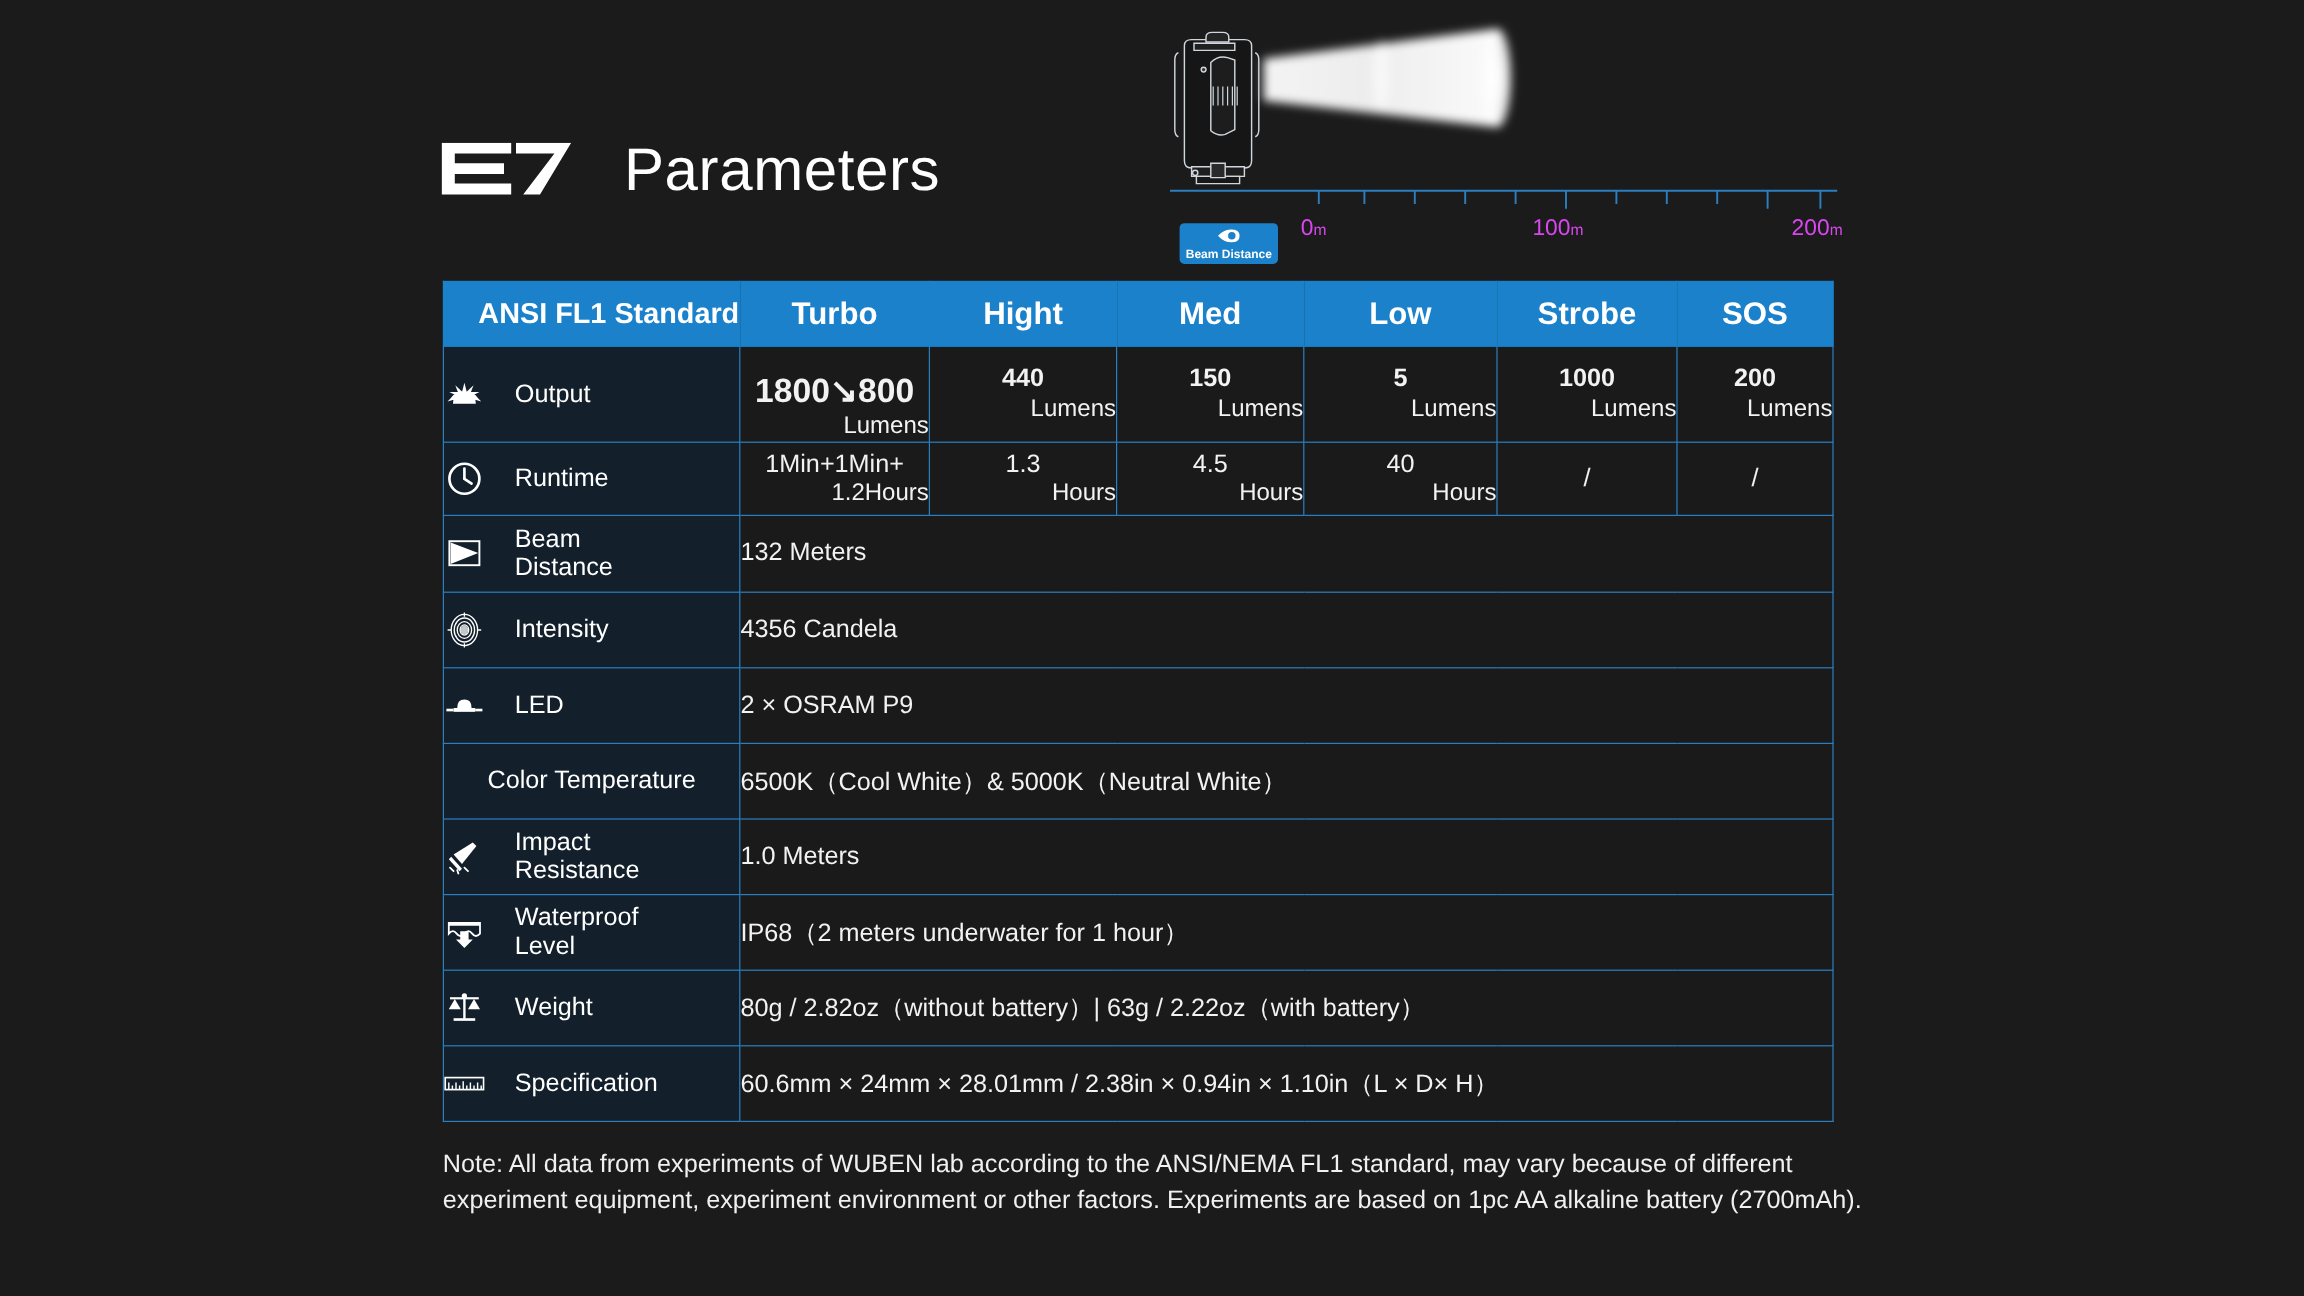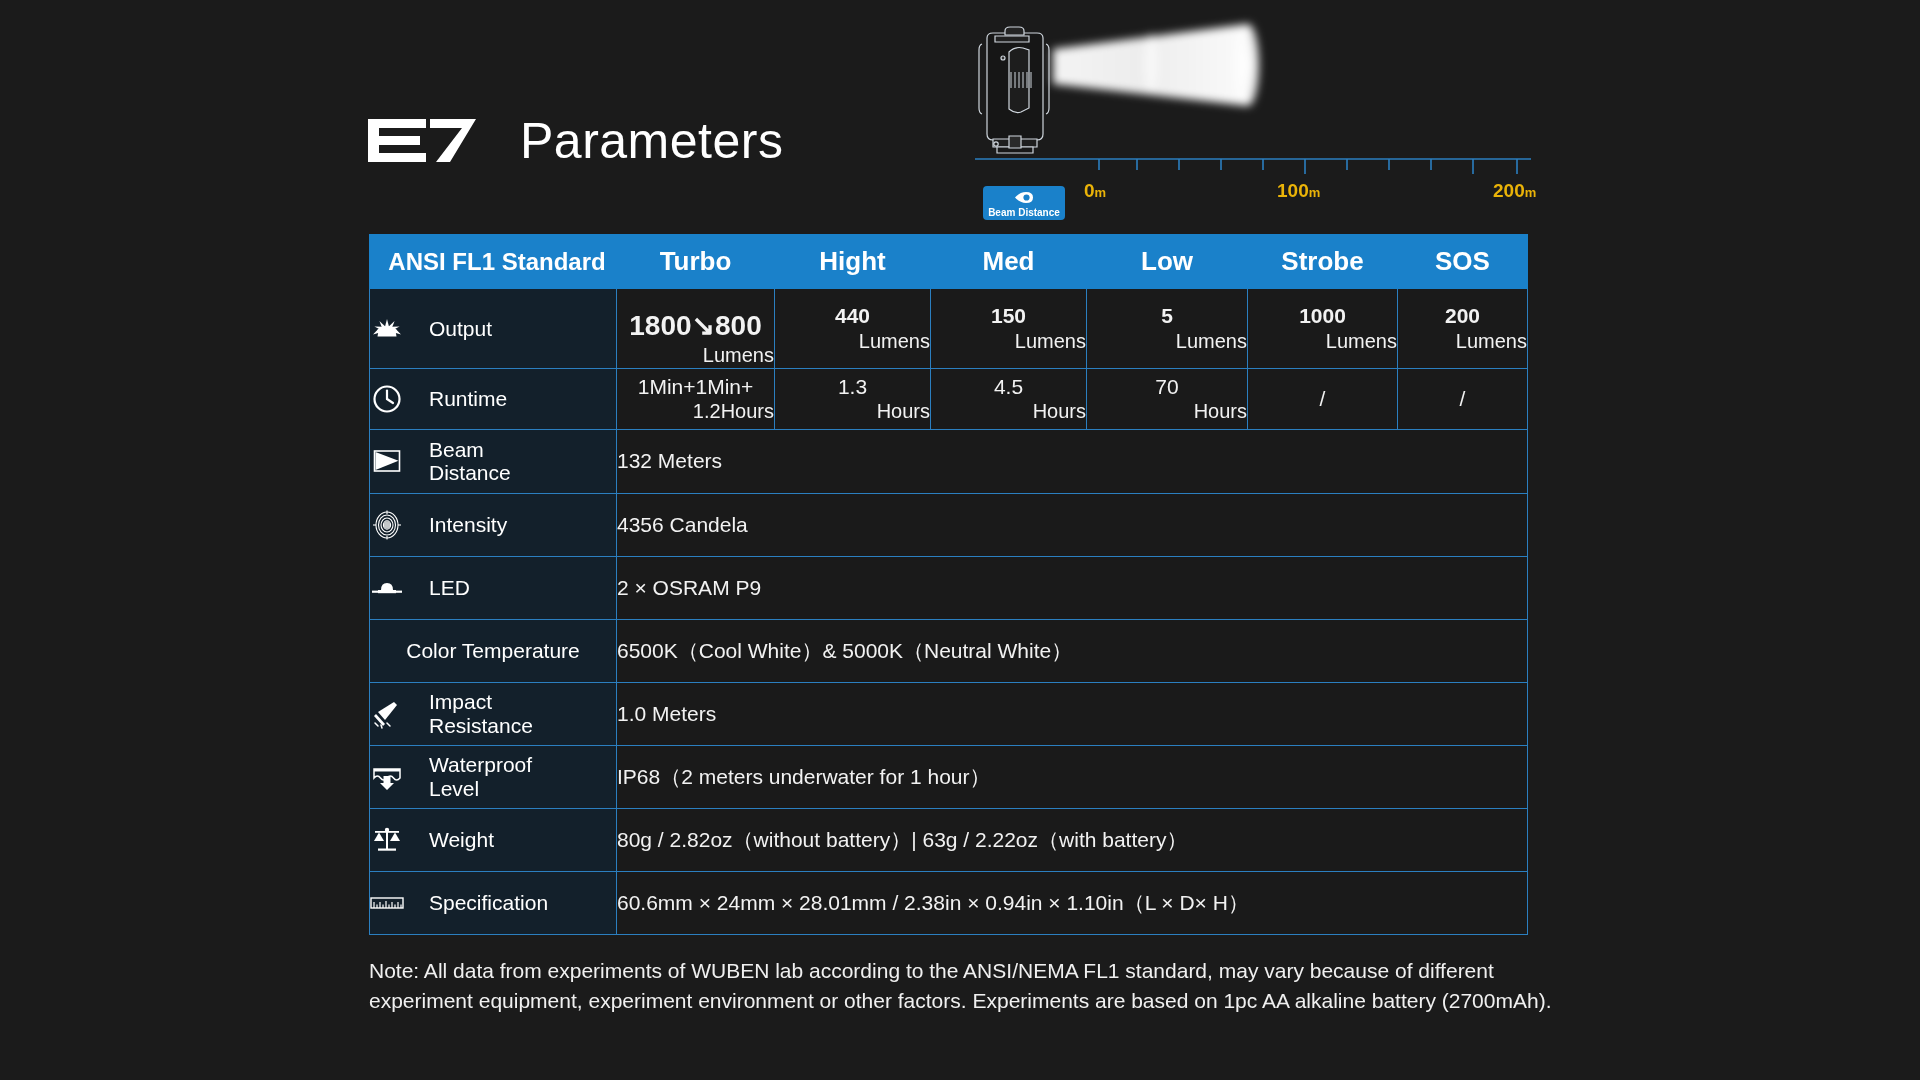--- a/index.html
+++ b/index.html
@@ -62,23 +62,22 @@
   #beam-distance-badge .badge-label {
     font-size: 10px;
     font-weight: bold;
     color: #ffffff;
     line-height: 1.1;
     white-space: nowrap;
   }
   .ruler-label {
     position: absolute;
     font-size: 19px;
-    color: #eab308;
+    color: #d946ef;
     white-space: nowrap;
-    font-weight: bold;
   }
   .ruler-label .unit { font-size: 13px; }
 
   
   #params-table {
     position: absolute;
     left: 369px;
     top: 234px;
     width: 1158px;
     border-collapse: collapse;
@@ -92,21 +91,21 @@
   #params-table thead th {
     background: #1a81ca;
     color: #ffffff;
     height: 53px;
     font-size: 26px;
     font-weight: bold;
     border-color: #1a81ca;
     text-align: center;
   }
   #params-table thead th:first-child {
-    text-align: center;
+    text-align: right;
     padding-left: 8px;
     font-size: 24px;
   }
   #params-table tbody td {
     background: #1a1a1a;
     color: #f2f2f2;
   }
   td.label-cell {
     background: #13202b !important;
     padding: 6px 6px 6px 14px;
@@ -348,21 +347,21 @@
       </td>
       <td class="mode-cell">
         <span class="big">1.3</span>
           <span class="sub">Hours</span>
       </td>
       <td class="mode-cell">
         <span class="big">4.5</span>
           <span class="sub">Hours</span>
       </td>
       <td class="mode-cell">
-        <span class="big">70</span>
+        <span class="big">40</span>
           <span class="sub">Hours</span>
       </td>
       <td class="mode-cell">
         <span class="big">/</span>
           <span class="sub"></span>
       </td>
       <td class="mode-cell">
         <span class="big">/</span>
           <span class="sub"></span>
       </td>

